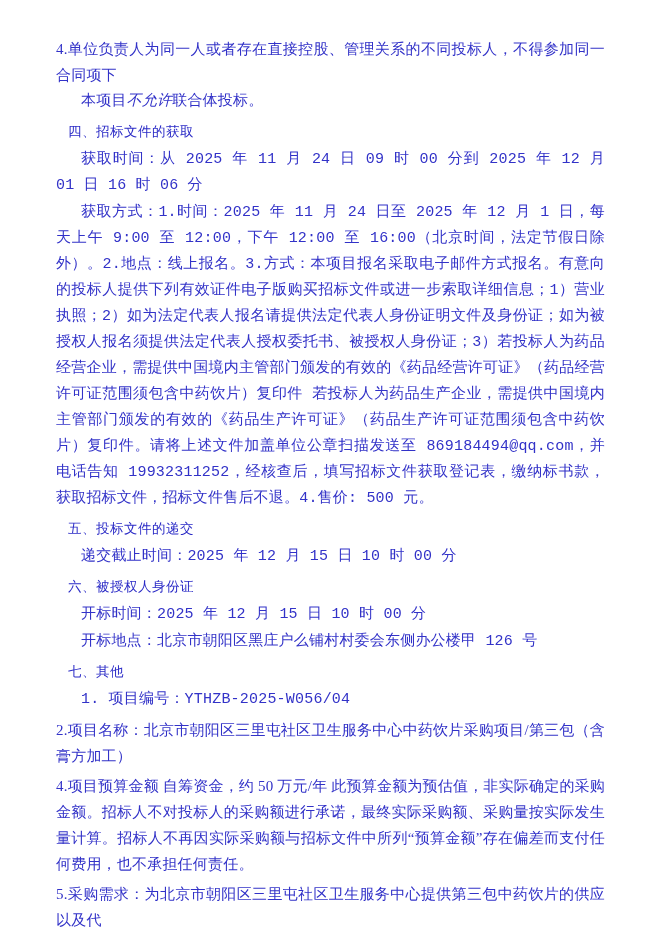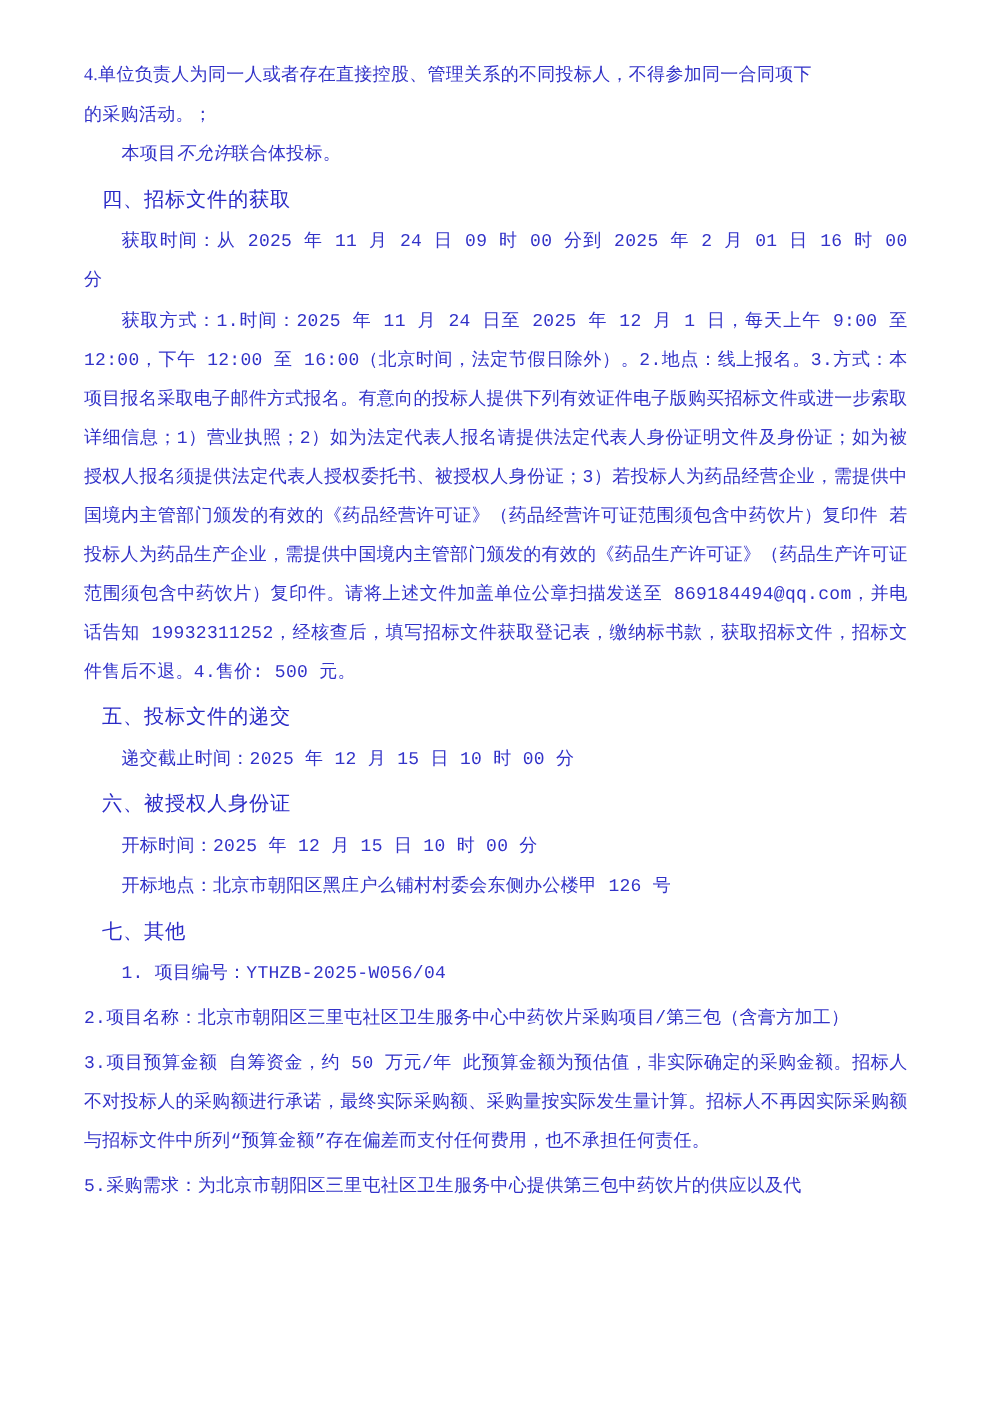--- a/index.html
+++ b/index.html
@@ -15,21 +15,21 @@
     overflow: hidden;
   }
   .page {
     width: 661px;
     height: 935px;
     box-sizing: border-box;
     padding: 36px 56px 0 56px;
     position: relative;
   }
   .blk {
-    font-size: 12px;
+    font-size: 15px;
     line-height: 26px;
     color: #3232c8;
     text-align: justify;
     letter-spacing: 0.2px;
   }
   .para {
     margin: 0 0 1px 0;
     text-indent: 0;
   }
   .indent1 {
@@ -43,54 +43,52 @@
     color: #2a2ac6;
     margin: 2px 0 0 0;
     padding-left: 12px;
     letter-spacing: 0.5px;
   }
   .ital {
     font-style: italic;
   }
   .gap-top {
     margin-top: 4px;
-    font-family: Liberation Mono, monospace;
   }
 </style>
 </head>
 <body>
 
 <div class="page">
 
   <div class="blk">
     <p class="para">4.单位负责人为同一人或者存在直接控股、管理关系的不同投标人，不得参加同一合同项下</p>
-    <p class="para">的采购活动。；</p>
     <p class="para indent1">
       <span>本项目</span><span class="ital">不允许</span><span>联合体投标。</span>
     </p>
   </div>
 
   <h2 class="heading">四、招标文件的获取</h2>
   <div class="blk">
-    <p class="para indent1">获取时间：从 2025 年 11 月 24 日  09 时 00 分到 2025 年 2 月 01 日  16 时 00 分</p>
+    <p class="para indent1">获取时间：从 2025 年 11 月 24 日  09 时 00 分到 2025 年 12 月 01 日  16 时 06 分</p>
     <p class="para indent1">获取方式：1.时间：2025 年 11 月 24 日至 2025 年 12 月 1 日，每天上午 9:00 至 12:00，下午 12:00 至 16:00（北京时间，法定节假日除外）。2.地点：线上报名。3.方式：本项目报名采取电子邮件方式报名。有意向的投标人提供下列有效证件电子版购买招标文件或进一步索取详细信息；1）营业执照；2）如为法定代表人报名请提供法定代表人身份证明文件及身份证；如为被授权人报名须提供法定代表人授权委托书、被授权人身份证；3）若投标人为药品经营企业，需提供中国境内主管部门颁发的有效的《药品经营许可证》（药品经营许可证范围须包含中药饮片）复印件 若投标人为药品生产企业，需提供中国境内主管部门颁发的有效的《药品生产许可证》（药品生产许可证范围须包含中药饮片）复印件。请将上述文件加盖单位公章扫描发送至 869184494@qq.com，并电话告知 19932311252，经核查后，填写招标文件获取登记表，缴纳标书款，获取招标文件，招标文件售后不退。4.售价: 500 元。</p>
   </div>
 
   <h2 class="heading">五、投标文件的递交</h2>
   <div class="blk">
     <p class="para indent1">递交截止时间：2025 年 12 月 15 日  10 时 00 分</p>
   </div>
 
   <h2 class="heading">六、被授权人身份证</h2>
   <div class="blk">
     <p class="para indent1">开标时间：2025 年 12 月 15 日  10 时 00 分</p>
     <p class="para indent1">开标地点：北京市朝阳区黑庄户么铺村村委会东侧办公楼甲 126 号</p>
   </div>
 
   <h2 class="heading">七、其他</h2>
   <div class="blk">
     <p class="para indent1">1. 项目编号：YTHZB-2025-W056/04</p>
     <p class="para gap-top">2.项目名称：北京市朝阳区三里屯社区卫生服务中心中药饮片采购项目/第三包（含膏方加工）</p>
-    <p class="para gap-top">3.项目预算金额 自筹资金，约 50 万元/年 此预算金额为预估值，非实际确定的采购金额。招标人不对投标人的采购额进行承诺，最终实际采购额、采购量按实际发生量计算。招标人不再因实际采购额与招标文件中所列“预算金额”存在偏差而支付任何费用，也不承担任何责任。</p>
+    <p class="para gap-top">4.项目预算金额 自筹资金，约 50 万元/年 此预算金额为预估值，非实际确定的采购金额。招标人不对投标人的采购额进行承诺，最终实际采购额、采购量按实际发生量计算。招标人不再因实际采购额与招标文件中所列“预算金额”存在偏差而支付任何费用，也不承担任何责任。</p>
     <p class="para gap-top">5.采购需求：为北京市朝阳区三里屯社区卫生服务中心提供第三包中药饮片的供应以及代</p>
   </div>
 
 </div>
 
 </body></html>

